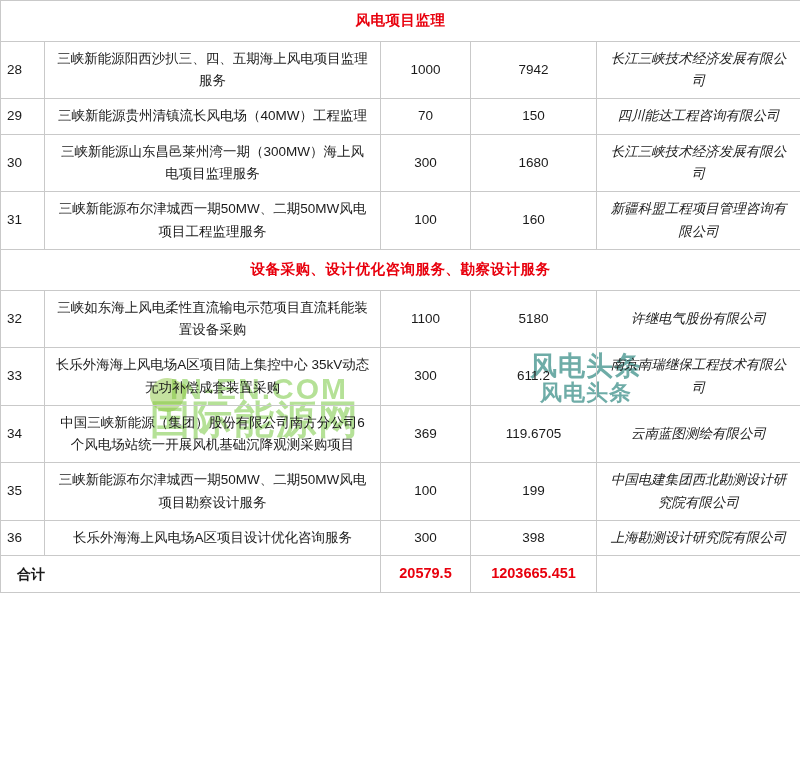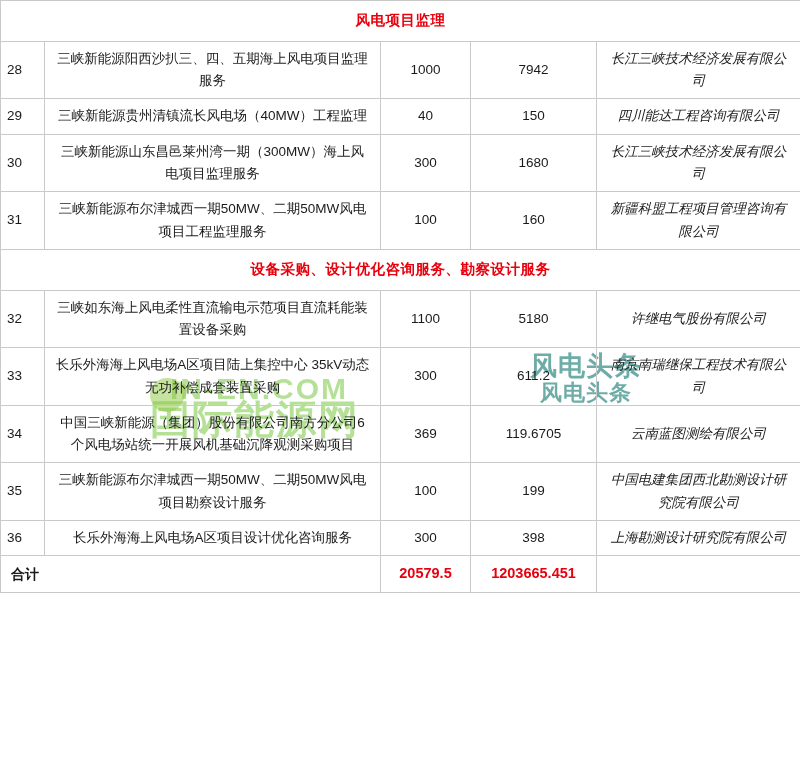--- a/index.html
+++ b/index.html
@@ -88,21 +88,21 @@
   td.company {
     text-align: center;
     padding: 6px 10px;
     font-style: italic;
   }
   tr.total-row td {
     font-weight: bold;
   }
   td.total-label {
     text-align: left;
-    padding-left: 10px;
+    padding-left: 16px;
     font-size: 14px;
   }
   td.total-num {
     text-align: center;
     color: #e8000d;
     font-size: 14.5px;
     font-weight: bold;
   }
   .empty-cell { }
 </style>
@@ -134,21 +134,21 @@
     <tr>
       <td class="idx">28</td>
       <td class="name">三峡新能源阳西沙扒三、四、五期海上风电项目监理服务</td>
       <td class="num">1000</td>
       <td class="num">7942</td>
       <td class="company">长江三峡技术经济发展有限公司</td>
     </tr>
     <tr>
       <td class="idx">29</td>
       <td class="name">三峡新能源贵州清镇流长风电场（40MW）工程监理</td>
-      <td class="num">40</td>
+      <td class="num">70</td>
       <td class="num">150</td>
       <td class="company">四川能达工程咨询有限公司</td>
     </tr>
     <tr>
       <td class="idx">30</td>
       <td class="name">三峡新能源山东昌邑莱州湾一期（300MW）海上风电项目监理服务</td>
       <td class="num">300</td>
       <td class="num">1680</td>
       <td class="company">长江三峡技术经济发展有限公司</td>
     </tr>

